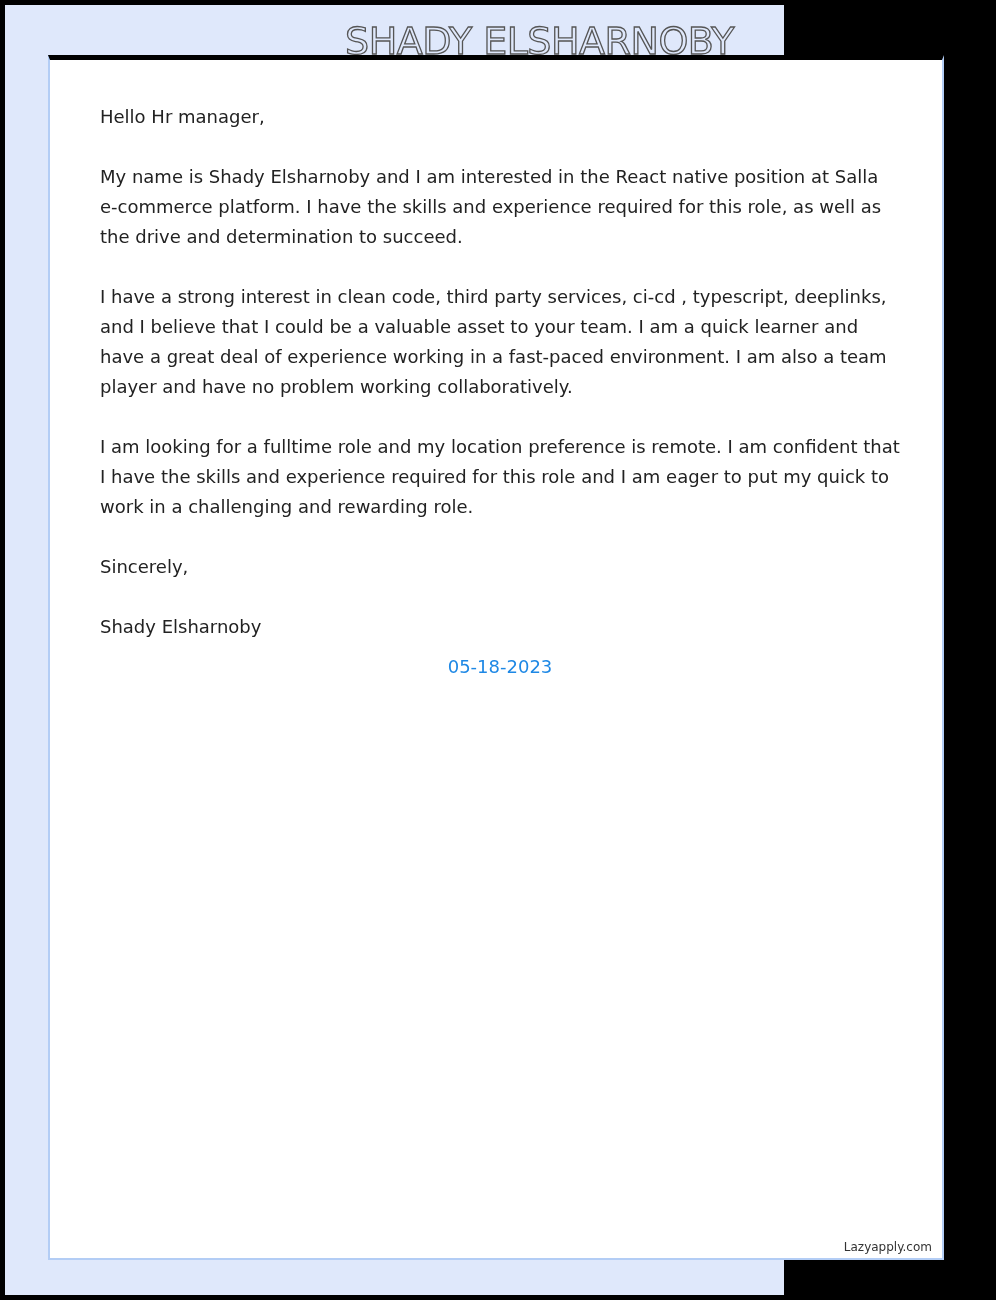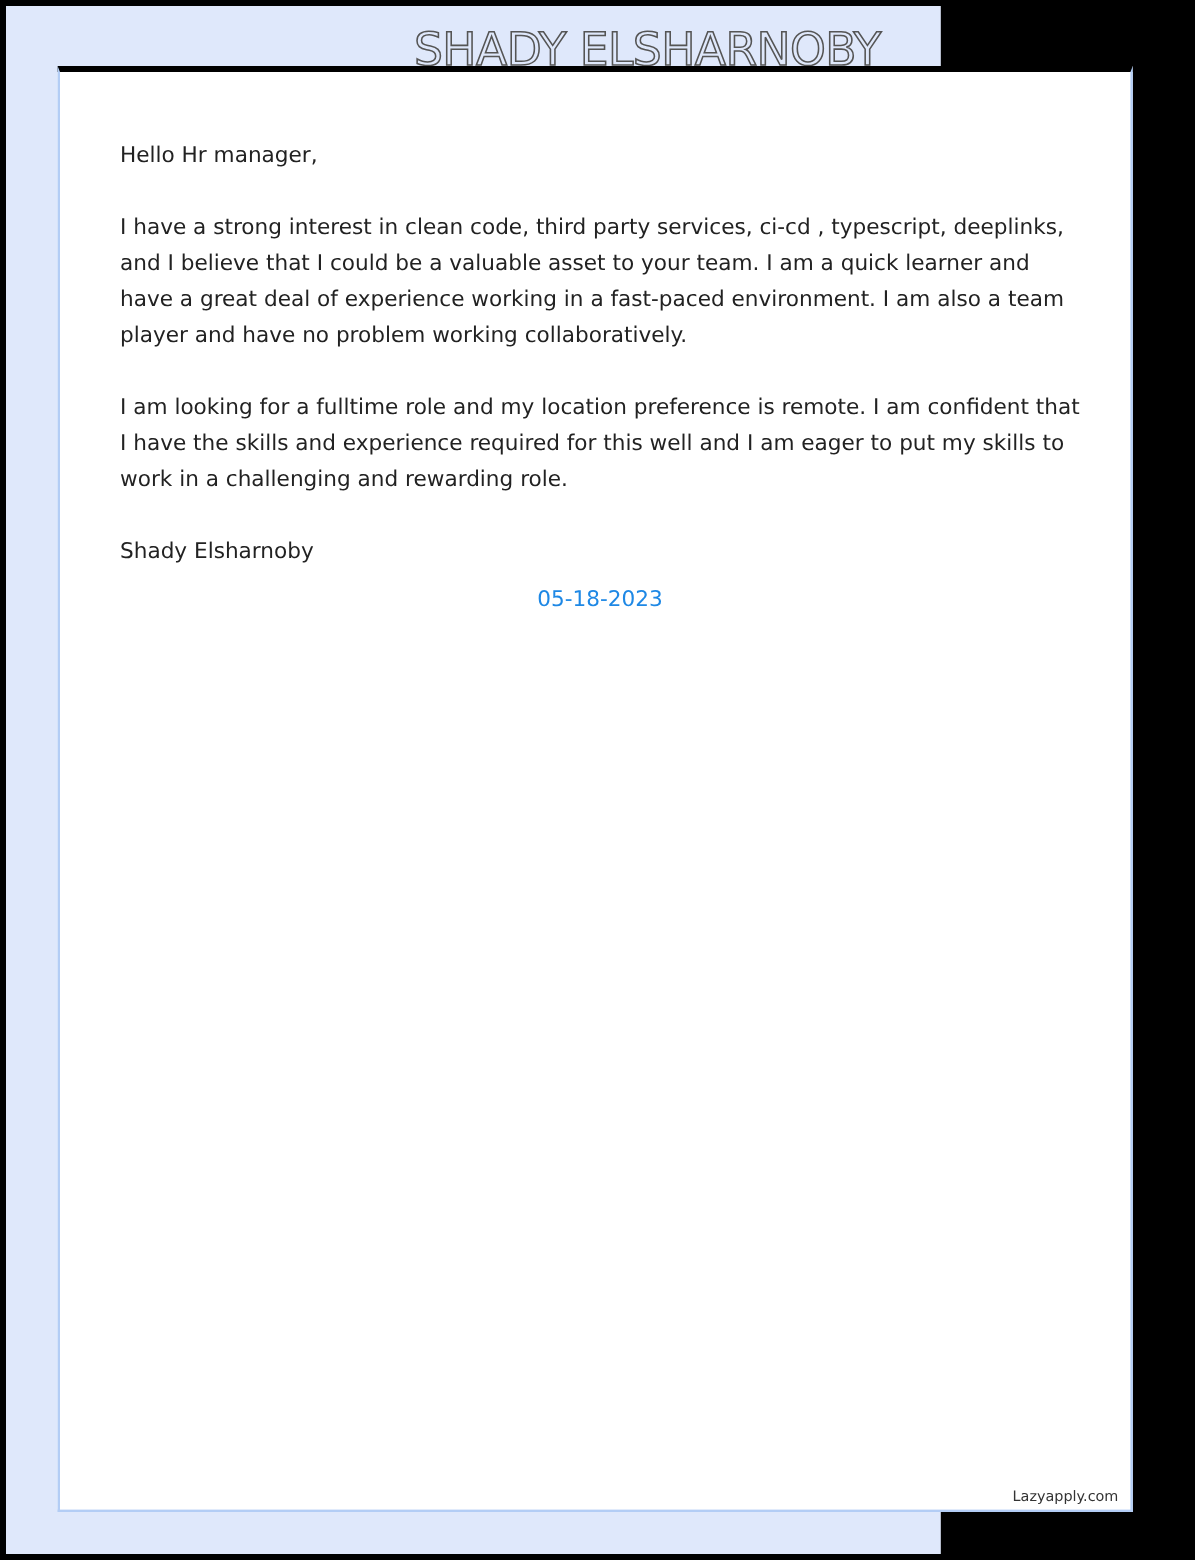--- a/index.html
+++ b/index.html
@@ -39,40 +39,42 @@
       box-sizing: border-box;
     }
     .letter {
       position: absolute;
       left: 50px; top: 42px;
       width: 800px;
       font-size: 18px;
       line-height: 30px;
       color: #222;
     }
-    .letter p { margin: 13px 0 30px 0; }
+    .letter p { margin: 0 0 30px 0; }
     .letter .sig { margin-bottom: 10px; }
     .letter .date { color: #1e88e5; margin: 0; text-align: center; }
     .footer-brand {
       position: absolute;
       right: 10px; bottom: 4px;
       font-size: 12px;
       color: #333;
       padding-left: 16px;
     }
   </style>
 </head>
 <body>
 
 <div class="canvas">
   <div class="header-name">SHADY ELSHARNOBY</div>
 
   <div class="page">
     <div class="letter">
       <p>Hello Hr manager,</p>
+      <p>My name is Shady Elsharnoby and I am interested in the React native position at Salla e-commerce platform. I have the skills and experience required for this role, as well as the drive and determination to succeed.</p>
       <p>I have a strong interest in clean code, third party services, ci-cd , typescript, deeplinks, and I believe that I could be a valuable asset to your team. I am a quick learner and have a great deal of experience working in a fast-paced environment. I am also a team player and have no problem working collaboratively.</p>
-      <p>I am looking for a fulltime role and my location preference is remote. I am confident that I have the skills and experience required for this well and I am eager to put my skills to work in a challenging and rewarding role.</p>
+      <p>I am looking for a fulltime role and my location preference is remote. I am confident that I have the skills and experience required for this role and I am eager to put my quick to work in a challenging and rewarding role.</p>
+      <p>Sincerely,</p>
       <p class="sig">Shady Elsharnoby</p>
       <p class="date">05-18-2023</p>
     </div>
     <div class="footer-brand">Lazyapply.com</div>
   </div>
 </div>
 
 </body></html>

